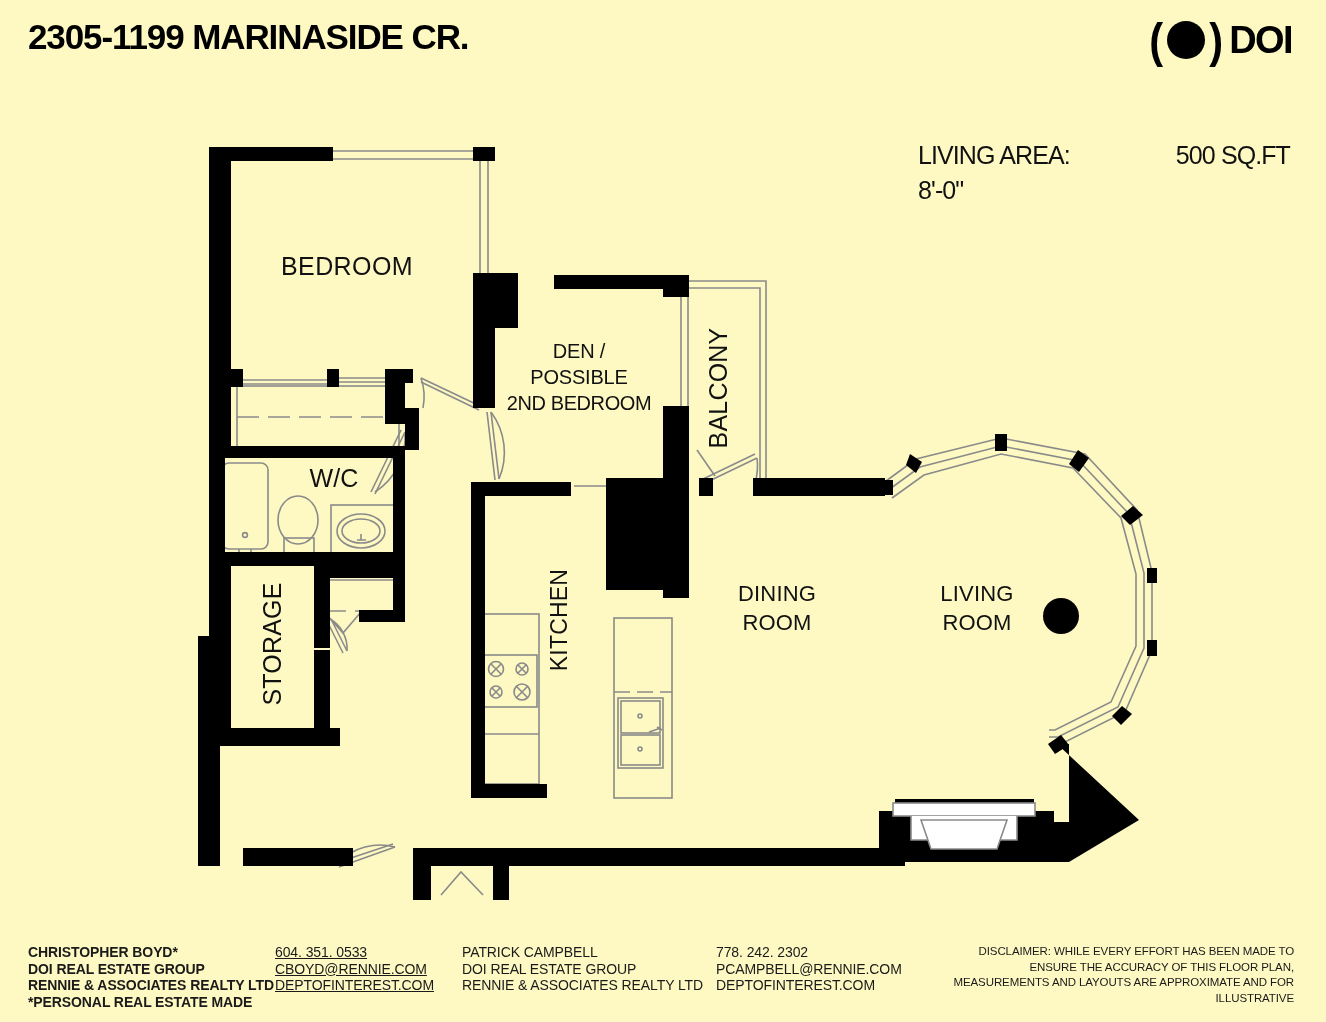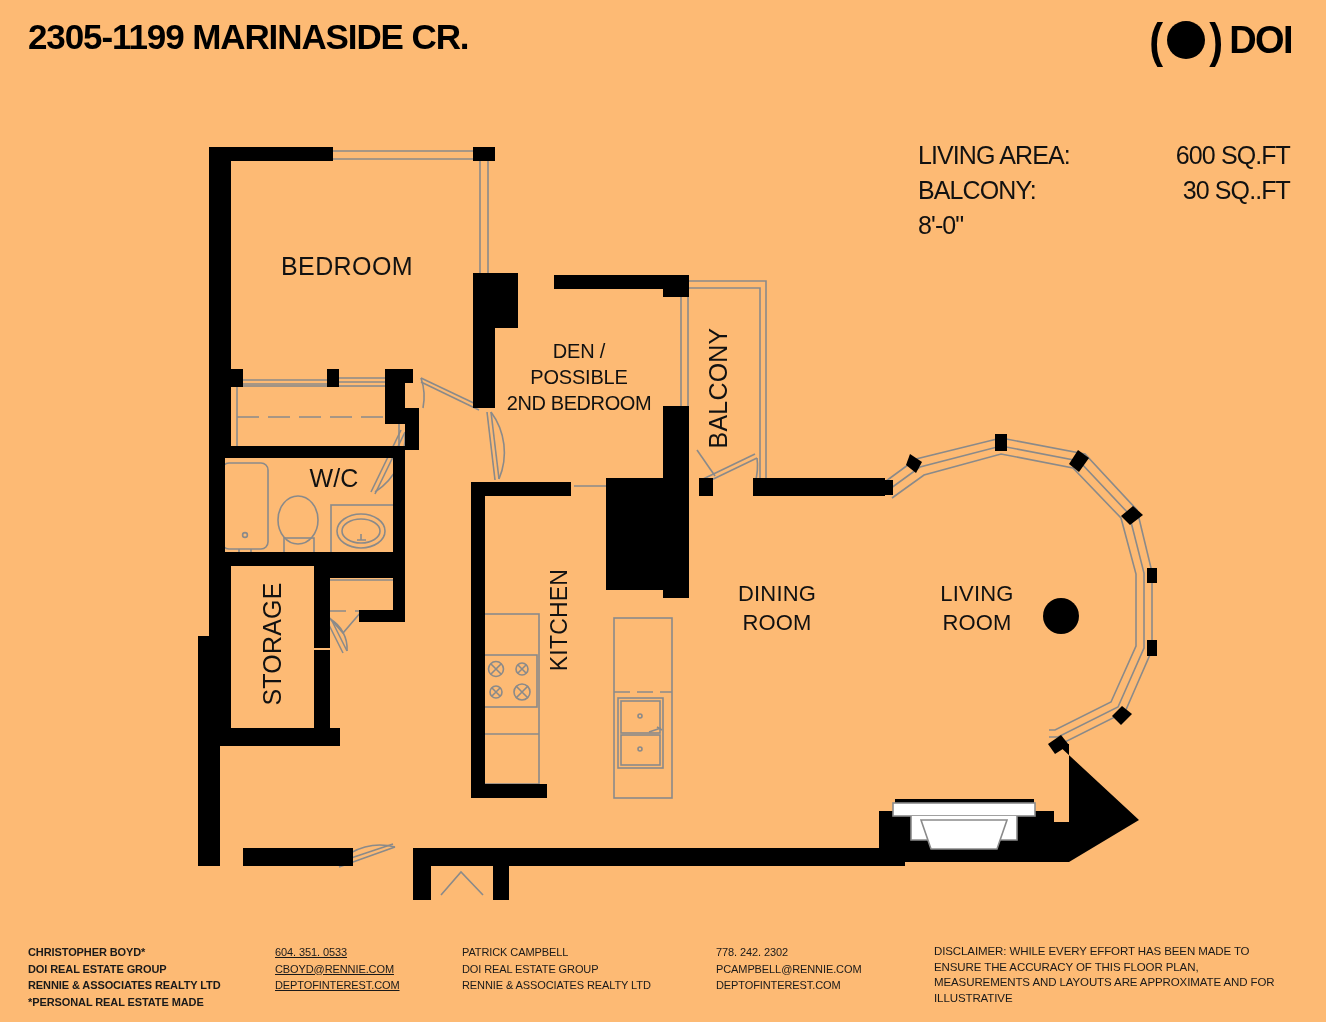--- a/index.html
+++ b/index.html
@@ -8,21 +8,21 @@
     width: 1326px; height: 1022px;
     background: #ffffff;
     font-family: "Liberation Sans", sans-serif;
     color: #111111;
     overflow: hidden;
   }
   #page {
     position: relative;
     width: 1326px;
     height: 1022px;
-    background: #fdba74;
+    background: #fef9c3;
   }
 
   
   #header { position: absolute; left: 0; top: 0; width: 1326px; height: 112px; }
   #title-block { position: absolute; left: 28px; top: 16px; }
   #addr-title {
     font-size: 35px;
     font-weight: 700;
     letter-spacing: -1.1px;
     line-height: 42px;
@@ -68,29 +68,29 @@
   #specs .spec-row { display: flex; justify-content: space-between; white-space: nowrap; }
   #specs .spec-label { text-align: center; }
   #specs .spec-value { text-align: right; }
 
   
   #plan { position: absolute; left: 9px; top: 120px; width: 1326px; height: 780px; }
   #plan svg { display: block; }
 
   
   #footer { position: absolute; left: 0; top: 930px; width: 1326px; height: 92px; }
-  .contact { position: absolute; font-size: 11px; line-height: 16.5px; letter-spacing: -0.1px; color: #1a1a1a; white-space: nowrap; }
+  .contact { position: absolute; font-size: 14px; line-height: 16.5px; letter-spacing: -0.1px; color: #1a1a1a; white-space: nowrap; }
   .contact .ln { display: block; }
   #contact1-name { left: 28px; top: 14px; font-weight: 700; }
   #contact1-detail { left: 275px; top: 14px; text-decoration: underline; }
   #contact2-name { left: 462px; top: 14px; }
   #contact2-detail { left: 716px; top: 14px; }
   #disclaimer {
     position: absolute; right: 32px; top: 14px; width: 360px;
-    font-size: 11.5px; line-height: 15.5px; text-align: left;
+    font-size: 11.5px; line-height: 15.5px; text-align: right;
     letter-spacing: -0.1px; color: #1a1a1a;
   }
 </style>
 </head>
 <body>
 
 <div id="page">
 
   <div id="header">
     <div id="title-block">
@@ -100,25 +100,21 @@
       <span class="paren">(</span>
       <span class="dot"></span>
       <span class="paren">)</span>
       <span class="doi-text">DOI</span>
     </div>
   </div>
 
   <div id="specs">
     <div class="spec-row">
       <span class="spec-label">LIVING AREA:</span>
-      <span class="spec-value">600 SQ.FT</span>
-    </div>
-    <div class="spec-row">
-      <span class="spec-label">BALCONY:</span>
-      <span class="spec-value">30 SQ..FT</span>
+      <span class="spec-value">500 SQ.FT</span>
     </div>
     <div class="spec-row">
       <span class="spec-value">8'-0"</span>
     </div>
   </div>
 
   <div id="plan">
   <svg width="1326" height="780" viewBox="0 0 1326 780" xmlns="http://www.w3.org/2000/svg">
 
     <g fill="none" stroke="#8a8a8a" stroke-width="1.6">

